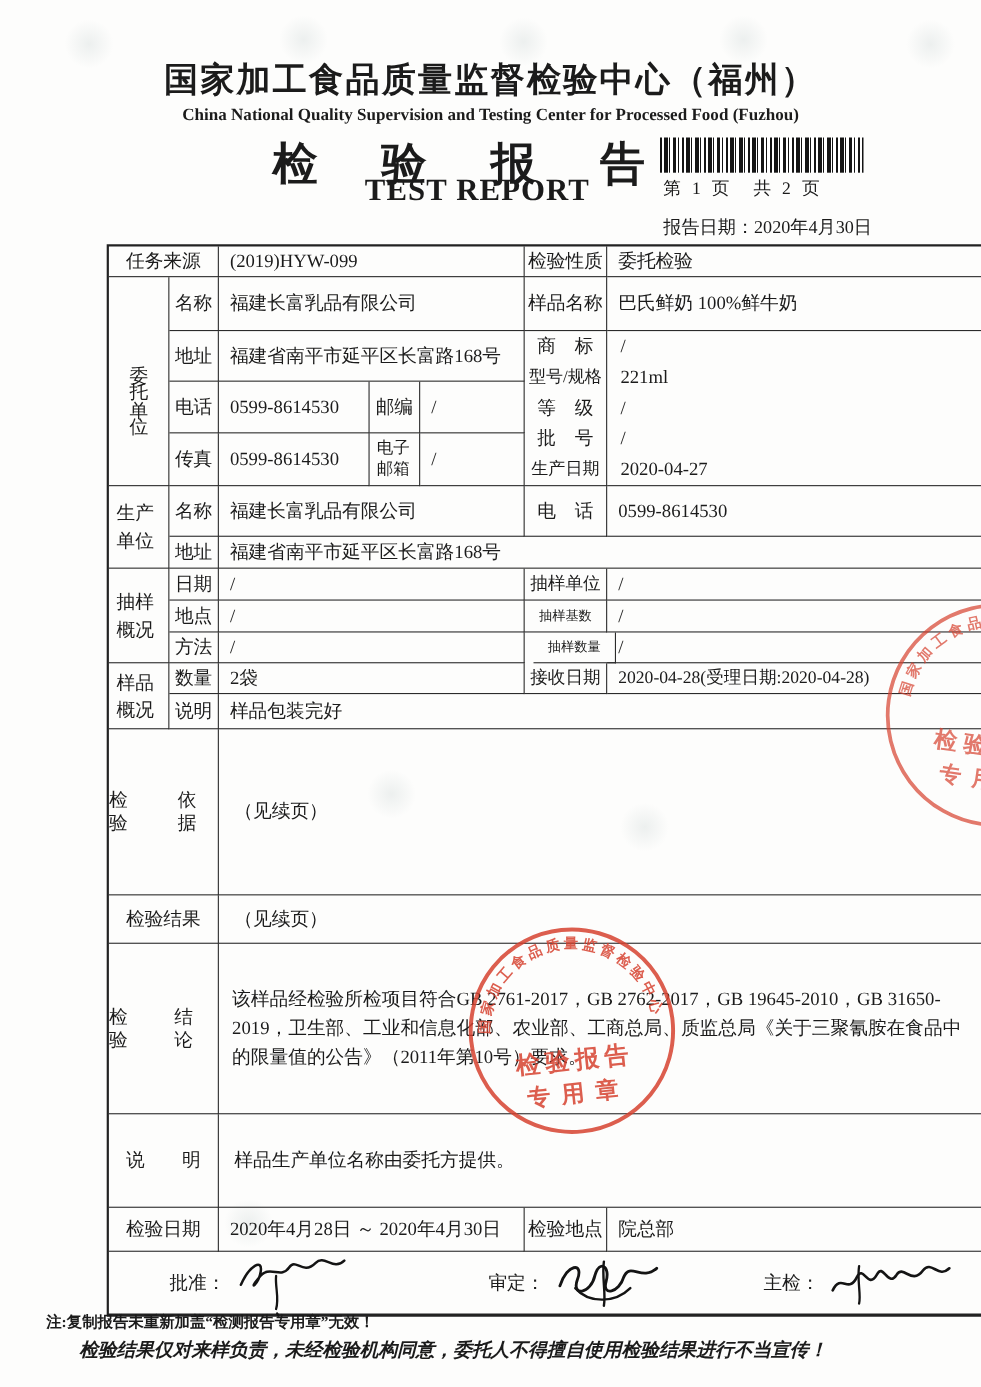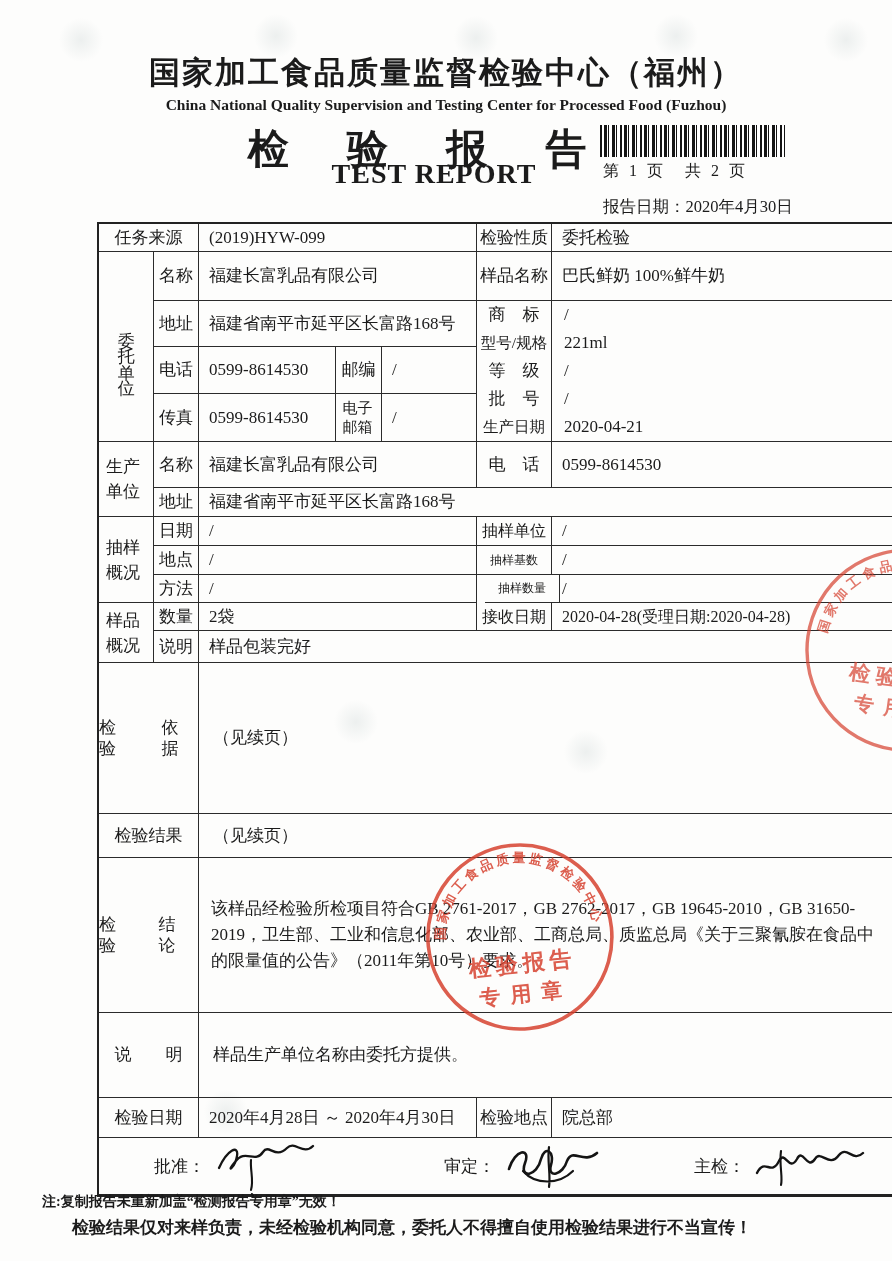--- a/index.html
+++ b/index.html
@@ -34,21 +34,21 @@
   .para{padding:0 12px;line-height:26px;}
   
   .siggroup{position:absolute;display:flex;align-items:center;height:56px;}
   .siglabel{font-size:17px;}
   .sig{margin-left:6px;}
   
   .stamp{position:absolute;opacity:.84;}
   .stamp2{position:absolute;opacity:.7;}
   
   .foot1{top:1193px;left:42px;font-size:14px;font-weight:bold;}
-  .foot2{top:1216px;left:72px;font-size:17px;font-weight:bold;}
+  .foot2{top:1216px;left:72px;font-size:17px;font-weight:bold;font-style:italic;}
   .wm{position:absolute;width:52px;height:44px;border-radius:50%;
       background:radial-gradient(circle,rgba(170,185,185,.20),rgba(170,185,185,0) 65%);}
 </style>
 </head>
 <body>
 
 <div id="page">
 
   <div class="wm" style="left:55px;top:18px"></div>
   <div class="wm" style="left:250px;top:14px"></div>
@@ -89,21 +89,21 @@
       <div class="ln" style="font-size:15.5px">型号/规格</div>
       <div class="ln">等　级</div>
       <div class="ln">批　号</div>
       <div class="ln" style="font-size:15.5px">生产日期</div>
     </div>
     <div class="cell stack bB" style="left:453px;top:77px;width:340px;height:141px">
       <div class="lnv">/</div>
       <div class="lnv">221ml</div>
       <div class="lnv">/</div>
       <div class="lnv">/</div>
-      <div class="lnv">2020-04-21</div>
+      <div class="lnv">2020-04-27</div>
     </div>
 
     <div class="cell lab bR bB" style="left:55px;top:123px;width:45px;height:47px">电话</div>
     <div class="cell val bR bB" style="left:100px;top:123px;width:137px;height:47px">0599-8614530</div>
     <div class="cell lab bR bB" style="left:237px;top:123px;width:46px;height:47px">邮编</div>
     <div class="cell val bR bB" style="left:283px;top:123px;width:95px;height:47px">/</div>
 
     <div class="cell lab bR bB" style="left:55px;top:170px;width:45px;height:48px">传真</div>
     <div class="cell val bR bB" style="left:100px;top:170px;width:137px;height:48px">0599-8614530</div>
     <div class="cell wrap2 bR bB" style="left:237px;top:170px;width:46px;height:48px;font-size:15px">

